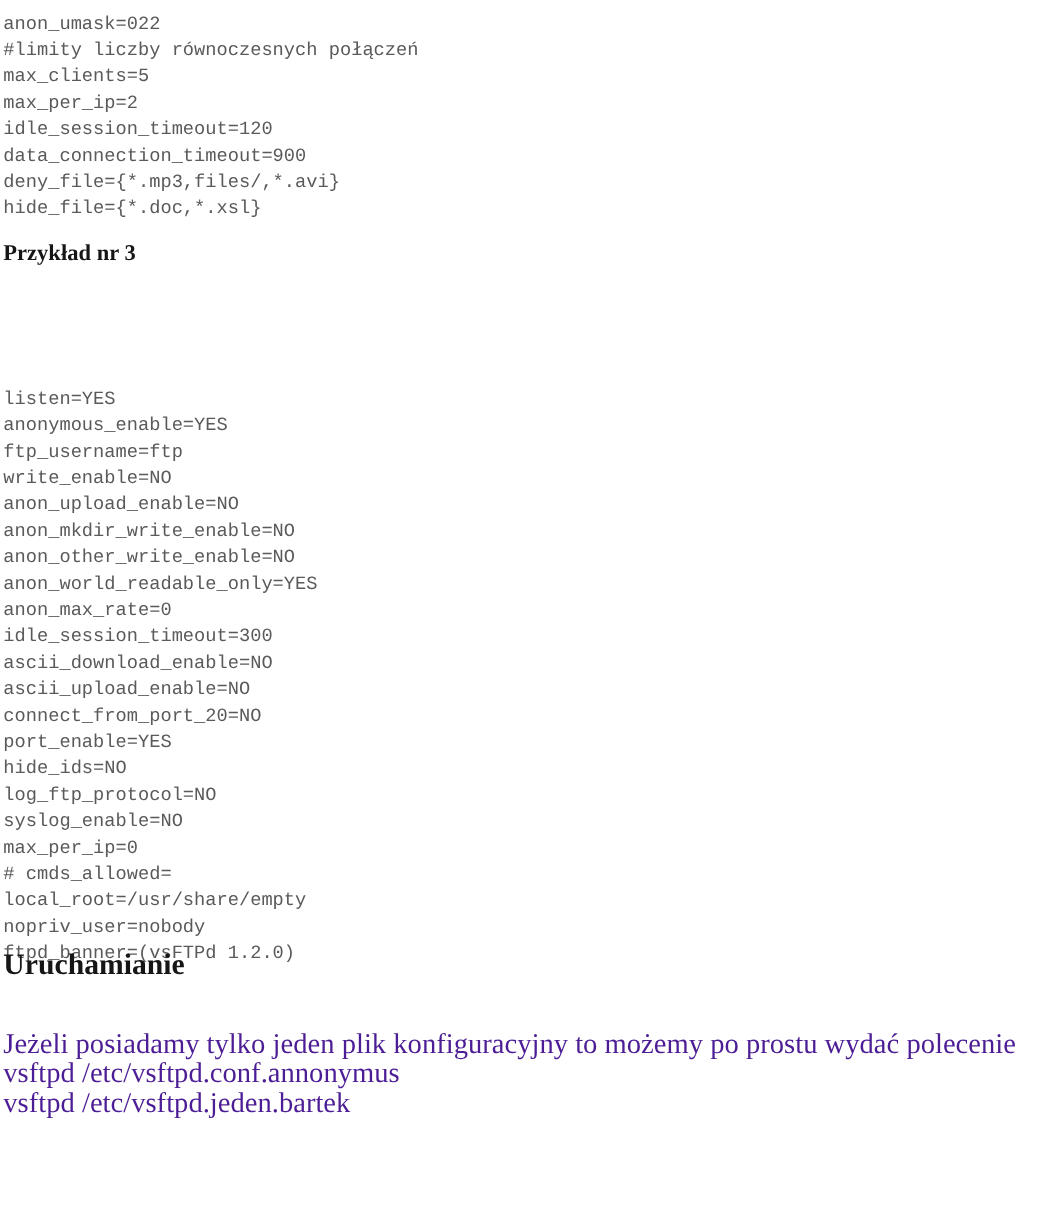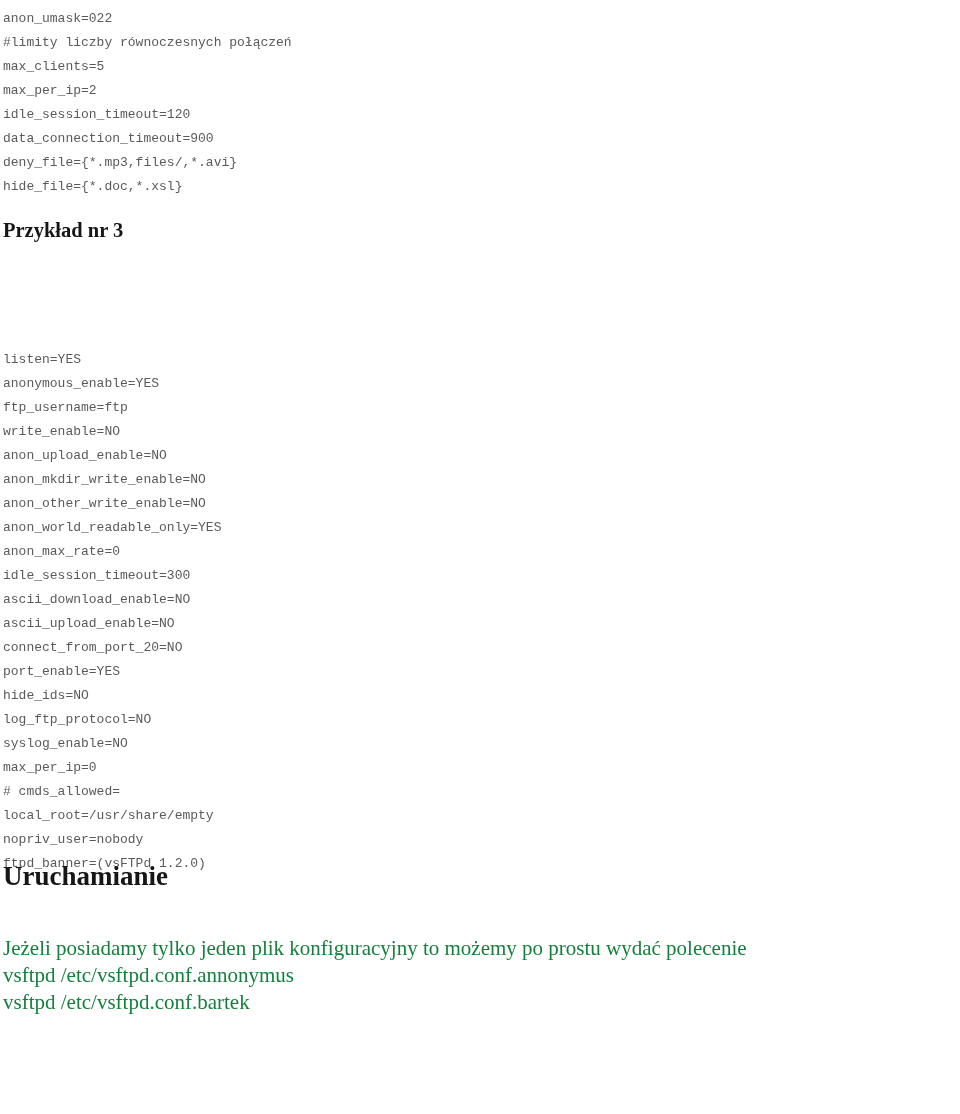--- a/index.html
+++ b/index.html
@@ -22,21 +22,21 @@
     width: 960px;
     height: 1114px;
     background: #ffffff;
   }
 
   
   .code-block {
     position: absolute;
     left: 3px;
     font-family: "Liberation Mono", "DejaVu Sans Mono", monospace;
-    font-size: 13px;
+    font-size: 17px;
     line-height: 24px;
     color: #5a5a5a;
     white-space: pre;
     letter-spacing: 0px;
   }
   .code-block .code-line {
     display: block;
     height: 24px;
     white-space: pre;
   }
@@ -94,23 +94,23 @@
     text-align: left;
     text-align-last: left;
   }
 
   .bottom-lines {
     position: absolute;
     left: 3px;
     top: 935px;
     width: 955px;
     font-family: "Liberation Serif", serif;
-    font-size: 21px;
+    font-size: 26px;
     line-height: 27.2px;
-    color: #15803d;
+    color: #4c1d95;
   }
   .bottom-lines .text-line {
     display: block;
     height: 27.2px;
     white-space: nowrap;
   }
 </style>
 </head>
 <body>
 
@@ -121,16 +121,16 @@
   <div class="heading" id="heading-przyklad">Przykład nr 3</div>
 
 
   <pre class="code-block" id="code-main"><span class="code-line">listen=YES</span><span class="code-line">anonymous_enable=YES</span><span class="code-line">ftp_username=ftp</span><span class="code-line">write_enable=NO</span><span class="code-line">anon_upload_enable=NO</span><span class="code-line">anon_mkdir_write_enable=NO</span><span class="code-line">anon_other_write_enable=NO</span><span class="code-line">anon_world_readable_only=YES</span><span class="code-line">anon_max_rate=0</span><span class="code-line">idle_session_timeout=300</span><span class="code-line">ascii_download_enable=NO</span><span class="code-line">ascii_upload_enable=NO</span><span class="code-line">connect_from_port_20=NO</span><span class="code-line">port_enable=YES</span><span class="code-line">hide_ids=NO</span><span class="code-line">log_ftp_protocol=NO</span><span class="code-line">syslog_enable=NO</span><span class="code-line">max_per_ip=0</span><span class="code-line"># cmds_allowed=</span><span class="code-line">local_root=/usr/share/empty</span><span class="code-line">nopriv_user=nobody</span><span class="code-line">ftpd_banner=(vsFTPd 1.2.0)</span></pre>
 
   <div class="heading" id="heading-uruchamianie">Uruchamianie</div>
 
   <div class="bottom-lines">
     <span class="text-line">Jeżeli posiadamy tylko jeden plik konfiguracyjny to możemy po prostu wydać polecenie</span>
     <span class="text-line">vsftpd /etc/vsftpd.conf.annonymus</span>
-    <span class="text-line">vsftpd /etc/vsftpd.conf.bartek</span>
+    <span class="text-line">vsftpd /etc/vsftpd.jeden.bartek</span>
   </div>
 
 </div>
 
 </body></html>

